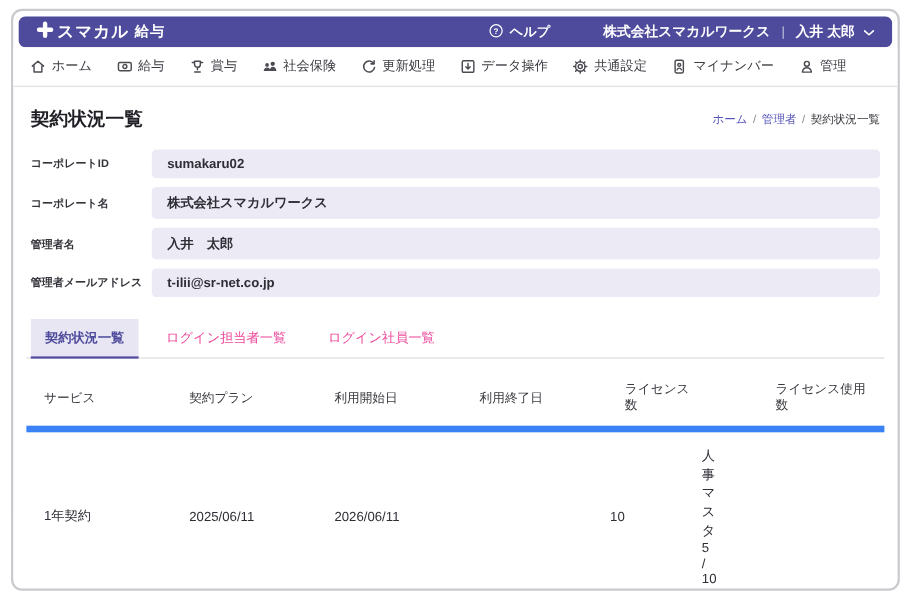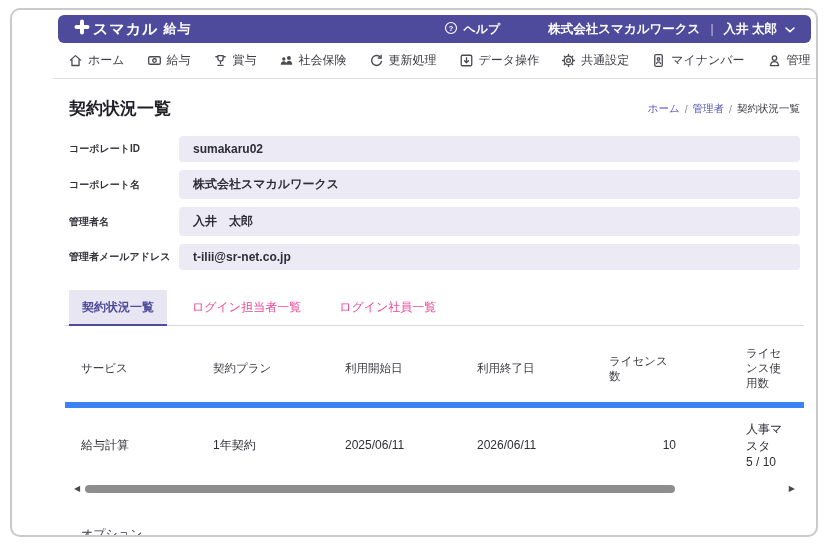--- a/index.html
+++ b/index.html
@@ -4,21 +4,21 @@
 <style>
   html,body{margin:0;padding:0;}
   body{
     width:830px;height:545px;background:#ffffff;position:relative;
     font-family:"Liberation Sans","DejaVu Sans",sans-serif;
     -webkit-font-smoothing:antialiased;
   }
   .window{
     position:absolute;left:10px;top:8px;width:808px;height:529px;
     box-sizing:border-box;border:2px solid #c9c9ce;border-radius:10px;
-    background:#fff;overflow:hidden;padding-left:41px;
+    background:#fff;overflow:hidden;
   }
   
   .topbar{
     margin:5px 5px 0 5px;height:28px;background:#4e4b9c;border-radius:6px;
     display:flex;align-items:center;padding:0 16px;color:#fff;
   }
   .logo{display:flex;align-items:center;gap:3px;}
   .logo .brand{font-size:15px;font-weight:800;letter-spacing:1px;}
   .logo .product{font-size:13px;font-weight:600;letter-spacing:1px;margin-left:2px;}
   .topbar-right{margin-left:auto;display:flex;align-items:center;}
@@ -238,21 +238,20 @@
     <div>
       <div class="tbl-header">
         <div>サービス</div>
         <div>契約プラン</div>
         <div>利用開始日</div>
         <div>利用終了日</div>
         <div>ライセンス数</div>
         <div class="col-usage">ライセンス使用数</div>
       </div>
       <div class="tbl-row">
-        <div>給与計算</div>
         <div>1年契約</div>
         <div>2025/06/11</div>
         <div>2026/06/11</div>
         <div class="col-right">10</div>
         <div class="col-usage">人事マスタ　5 / 10</div>
       </div>
     </div>
 
     <div class="hscroll">
       <span class="hs-arrow">◀</span>

